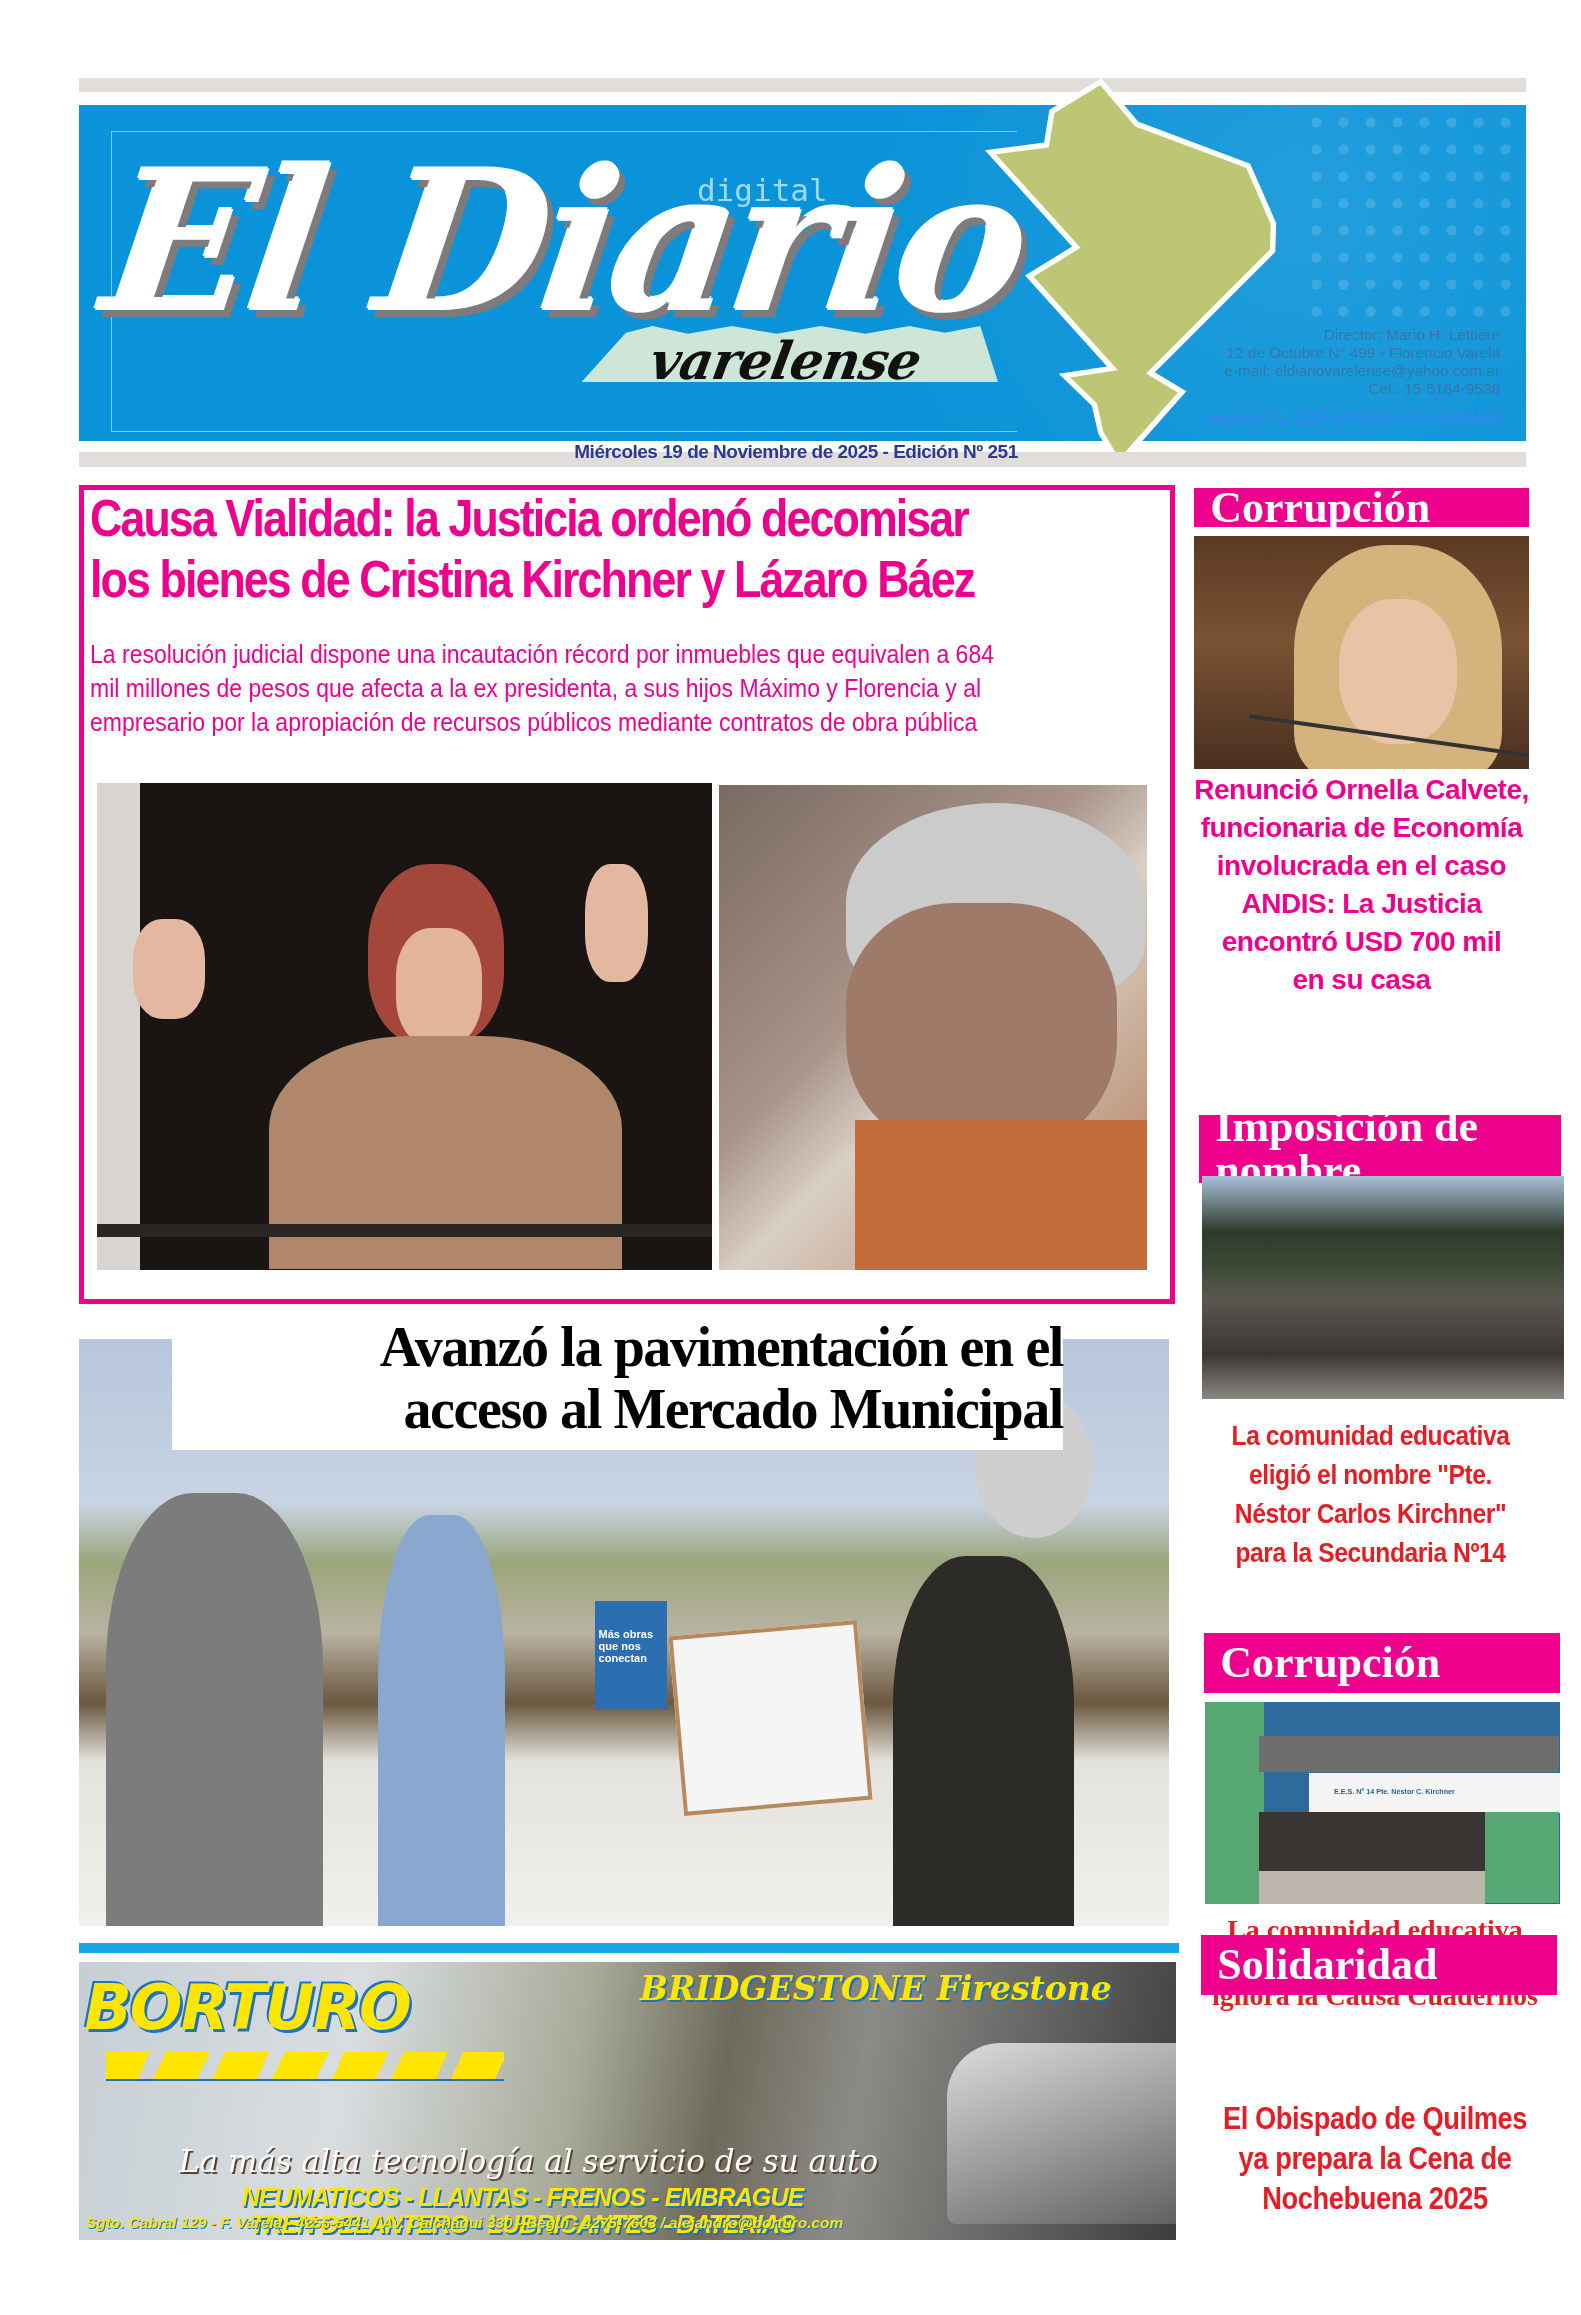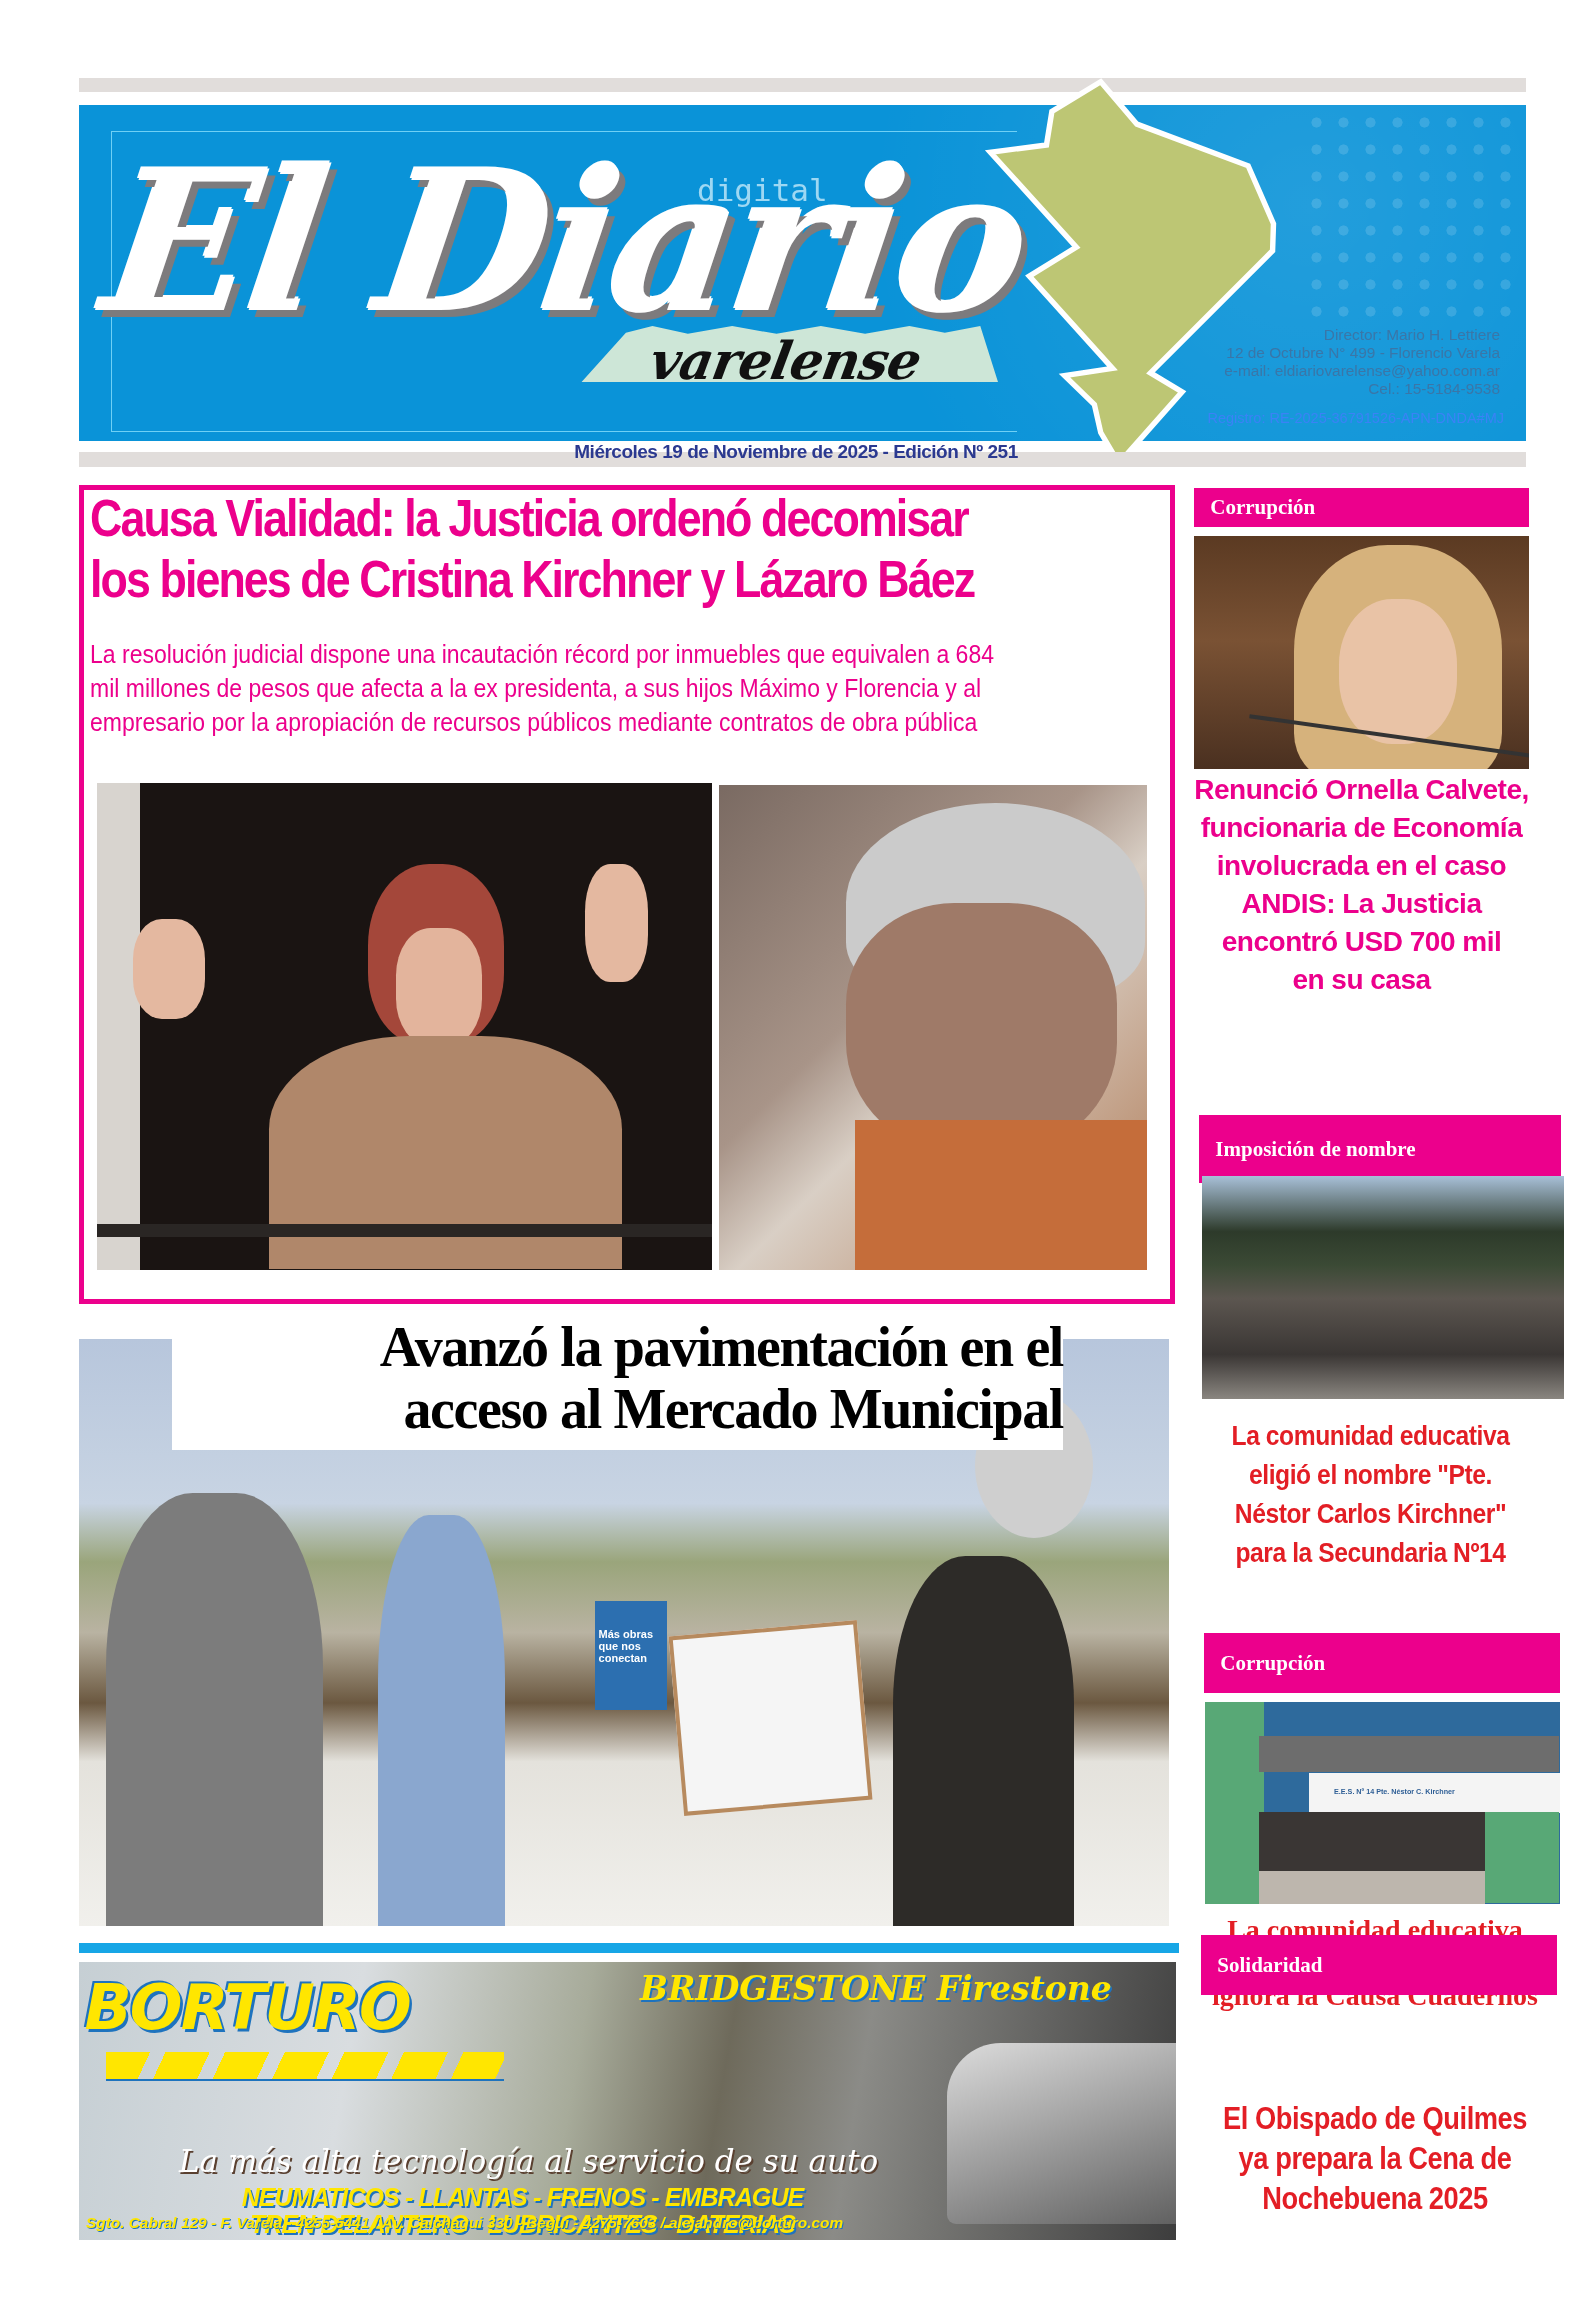--- a/index.html
+++ b/index.html
@@ -45,21 +45,21 @@
         background: linear-gradient(100deg, #c6cfd4 0%, #d9dde0 25%, #a7ab9a 45%, #6e6a5b 58%, #8b8b87 70%, #3d3d3d 100%); }
   .ad-logo { position: absolute; left: 5.4px; top: 9px; font-family: "DejaVu Sans", sans-serif; font-style: italic; font-weight: bold; font-size: 62px; color: #ffe600; letter-spacing: -1.8px; text-shadow: 2.7px 2.7px 0 #1e73be, -1.8px -1.8px 0 #1e73be; }
   .ad-logo-stripes { position: absolute; left: 27px; top: 90px; width: 398px; height: 27px; background: repeating-linear-gradient(115deg, #ffe600 0 40px, transparent 40px 54px); border-bottom: 2.7px solid #1e73be; }
   .ad-brands { position: absolute; left: 561px; top: 7.2px; font-family: "DejaVu Serif", serif; font-weight: bold; font-style: italic; font-size: 33px; color: #ffe600; text-shadow: 1.8px 1.8px 0 #1e73be; white-space: nowrap; }
   .ad-slogan { position: absolute; left: 100px; top: 181px; font-family: "DejaVu Serif", serif; font-style: italic; font-size: 31px; color: #ffffff; text-shadow: 1.8px 1.8px 0 #5a4030; white-space: nowrap; }
   .ad-services { position: absolute; left: 127px; top: 222px; width: 633px; text-align: center; font-family: "Liberation Sans", sans-serif; font-style: italic; font-weight: bold; font-size: 25px; line-height: 27px; color: #ffe600; text-shadow: 1.8px 1.8px 0 #1e73be; letter-spacing: -0.9px; }
   .ad-address { position: absolute; left: 7.2px; top: 2214px; font-family: "Liberation Sans", sans-serif; font-style: italic; font-weight: bold; font-size: 15.4px; color: #ffe600; text-shadow: 0.9px 0.9px 0 #1e73be; white-space: nowrap; }
   .car { position: absolute; left: 868px; top: 81px; width: 271px; height: 181px; background: linear-gradient(160deg, #dcdcdc 0%, #9b9b9b 50%, #5a5a5a 100%); border-radius: 54px 27px 9px 9px; }
 
   
-  .side-label { position: absolute; background: #ec008c; color: #ffffff; font-family: "Liberation Serif", serif; font-weight: bold; font-size: 21px; line-height: 1; padding-left: 16.3px; box-sizing: border-box; display: flex; align-items: center; }
+  .side-label { position: absolute; background: #ec008c; color: #ffffff; font-family: "Liberation Serif", serif; font-weight: bold; font-size: 44px; line-height: 1; padding-left: 16.3px; box-sizing: border-box; display: flex; align-items: center; }
   .side-photo { position: absolute; overflow: hidden; }
   .side-head { position: absolute; text-align: center; font-weight: bold; }
   .sh-pink { color: #ec008c; font-family: "Liberation Sans", sans-serif; font-size: 28px; line-height: 38px; letter-spacing: -0.5px; }
   .sh-red { color: #e31e25; font-family: "Liberation Sans", sans-serif; font-size: 28px; line-height: 39px; letter-spacing: -0.5px; }
   .sh-red-serif { color: #e31e25; font-family: "Liberation Serif", serif; font-size: 28px; line-height: 33px; }
   .sh-condensed { transform: scaleX(0.88); transform-origin: center top; }
 </style>
 </head>
 <body>
 

